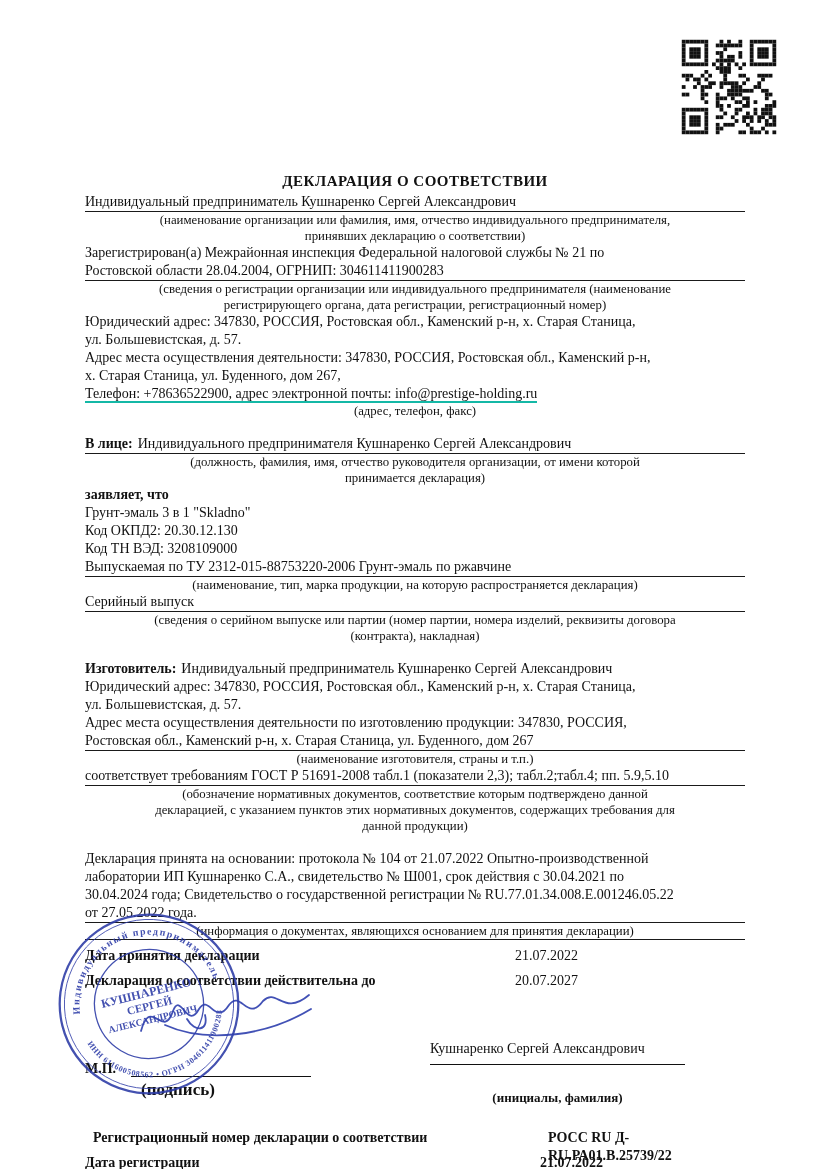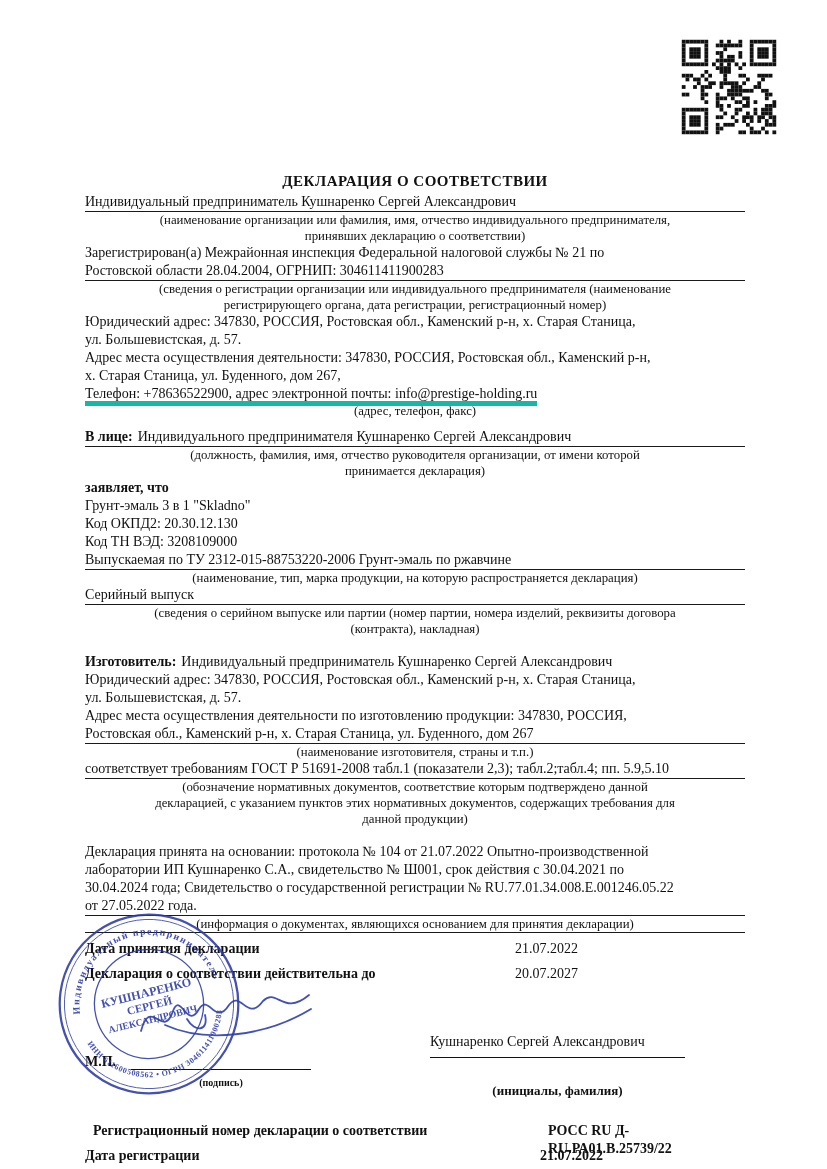--- a/index.html
+++ b/index.html
@@ -29,22 +29,22 @@
   .line{white-space:nowrap;}
   .u{border-bottom:1px solid #1a1a1a;}
   .cap{
     text-align:center;
     font-size:12.8px;
     line-height:16px;
     white-space:nowrap;
   }
   .b{font-weight:bold;}
   .lblb{font-weight:bold;margin-right:5px;}
-  .ul-inline{border-bottom:5px solid #14b8a6;}
-  .mt8{margin-top:9px;}
+  .ul-inline{border-bottom:2px solid #14b8a6;}
+  .mt8{margin-top:16px;}
   .mt12{margin-top:12px;margin-left:8px;}
   .mt16{margin-top:16px;}
   .drow{position:relative;height:18px;margin-top:7px;}
   .drow .dlbl{font-weight:bold;}
   .drow .dval{position:absolute;left:430px;top:0;}
   .drow .dvalb{position:absolute;left:455px;top:0;font-weight:bold;}
   .sig-area{position:relative;height:118px;margin-top:14px;}
   .sig-line{border-bottom:1.2px solid #111;position:absolute;}
   .qr{
     position:absolute;
@@ -410,21 +410,21 @@
       <span class="dval">21.07.2022</span>
     </div>
     <div class="drow">
       <span class="dlbl">Декларация о соответствии действительна до</span>
       <span class="dval">20.07.2027</span>
     </div>
 
     <div class="sig-area">
       <div style="position:absolute;left:0;top:56px;font-weight:bold;">М.П.</div>
       <div class="sig-line" style="left:46px;top:72px;width:180px;"></div>
-      <div style="position:absolute;left:56px;top:77px;width:160px;text-align:center;font-weight:bold;font-size:10px;">(подпись)</div>
+      <div style="position:absolute;left:56px;top:77px;width:160px;text-align:left;font-weight:bold;font-size:17px;">(подпись)</div>
       <div style="position:absolute;left:345px;top:36px;width:255px;text-align:left;">Кушнаренко Сергей Александрович</div>
       <div class="sig-line" style="left:345px;top:60px;width:255px;"></div>
       <div style="position:absolute;left:345px;top:65px;width:255px;text-align:center;font-weight:bold;font-size:13px;margin-top:20px;">(инициалы, фамилия)</div>
     </div>
 
     <div class="drow mt12">
       <span class="dlbl">Регистрационный номер декларации о соответствии</span>
       <span class="dvalb">РОСС RU Д-RU.РА01.В.25739/22</span>
     </div>
     <div class="drow mt16">

